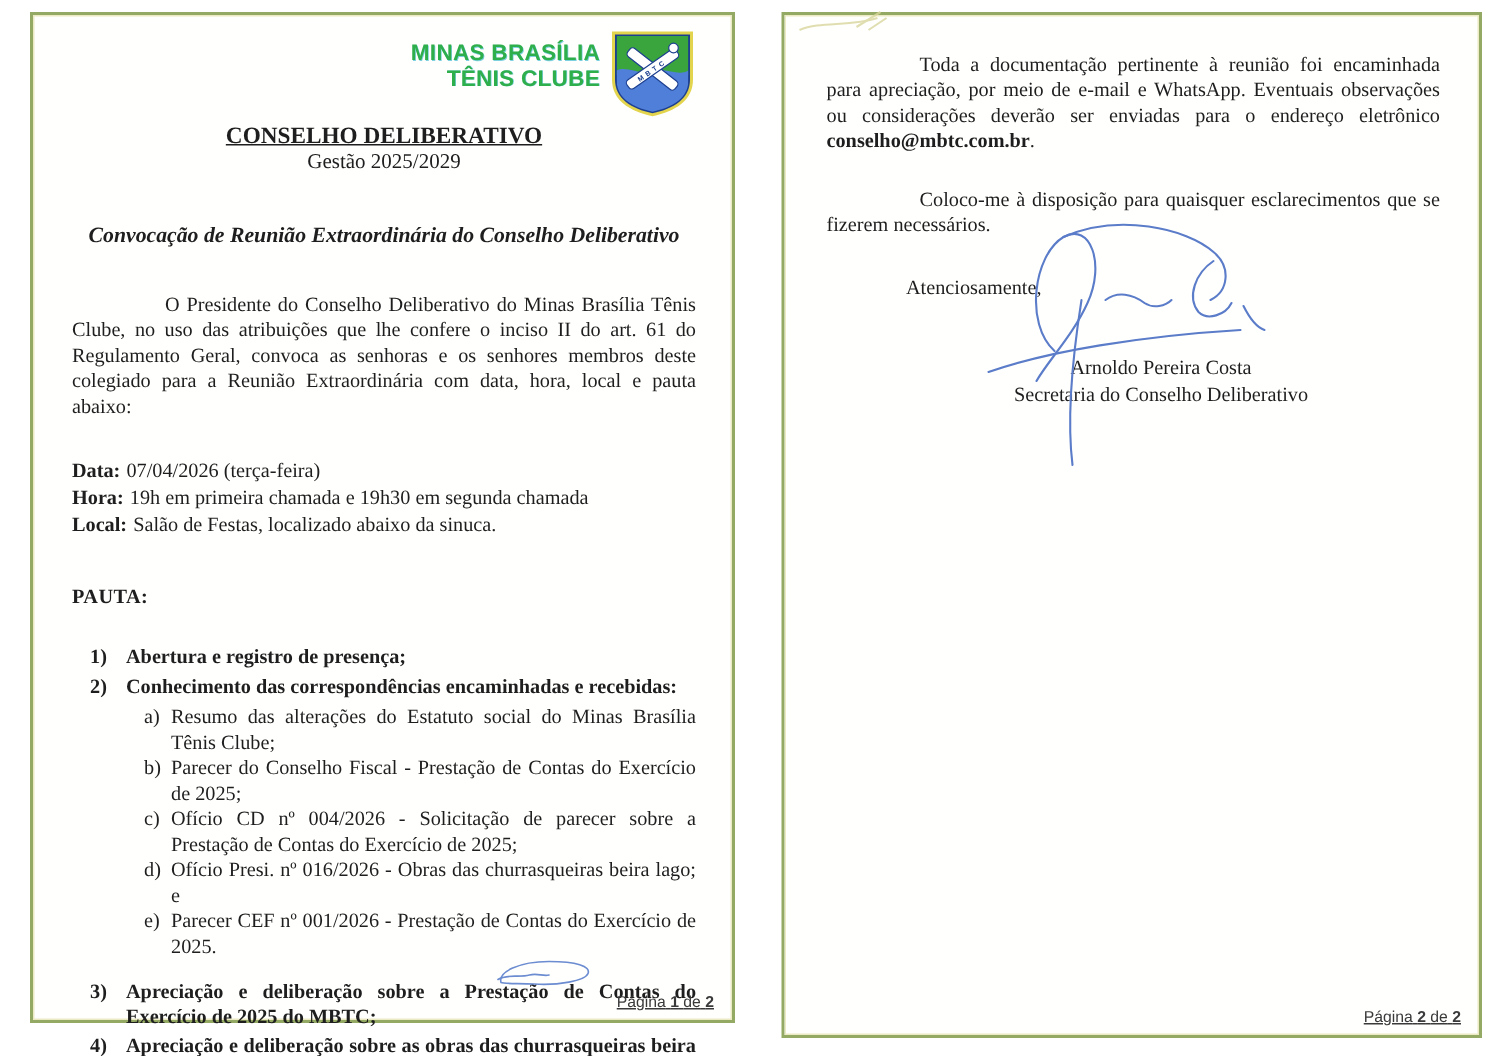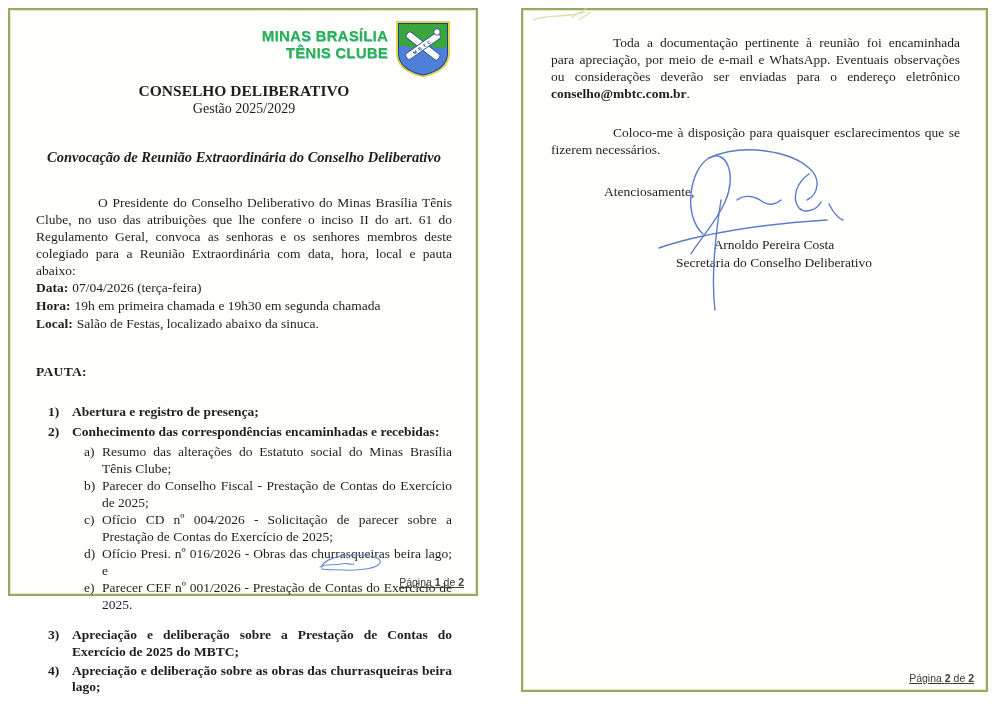--- a/index.html
+++ b/index.html
@@ -9,51 +9,51 @@
     font-family:"Liberation Serif","DejaVu Serif",serif;
     color:#1e1e1e;
     overflow:hidden;
   }
   .page{
     position:absolute;top:8px;background:#fffffe;
     border:2px solid #94a963;
     box-shadow:inset 0 0 0 1px #eceac2;
     box-sizing:border-box;
   }
-  #page-1{left:8px;width:470px;height:588px;}
+  #page-1{left:20px;width:470px;height:674px;}
   #page-2{left:521px;width:467px;height:684px;}
   .inner{position:relative;height:100%;box-sizing:border-box;}
   #page-1 .inner{padding:10px 24px 0 26px;}
   #page-2 .inner{padding:24px 26px 16px 28px;}
 
   
   .letterhead{position:relative;height:60px;}
   .brand-text{
     position:absolute;right:64px;top:8px;text-align:right;
     font-family:"Liberation Sans","DejaVu Sans",sans-serif;
     font-weight:bold;font-size:15px;line-height:1.12;
     color:#2fae4c;letter-spacing:.2px;
     text-shadow:0.5px 0.5px 0 #7dd0e0;
   }
   .logo{position:absolute;right:0px;top:0px;}
-  .org-title{text-align:center;font-weight:bold;font-size:15.5px;margin-top:2px;}
+  .org-title{text-align:center;font-weight:bold;font-size:15.5px;margin-top:2px;text-decoration:underline;}
   .org-term{text-align:center;font-size:14px;margin-top:1px;}
 
   .doc-title{
     text-align:center;font-weight:bold;font-size:14.5px;
     margin-top:32px;
     font-style:italic;
   }
   .para{
     font-size:13.5px;line-height:1.26;text-align:justify;
     text-indent:62px;margin:0;
   }
   .intro{margin-top:28px;}
 
-  .details{font-size:13.5px;line-height:1.32;}
+  .details{margin-top:26px;font-size:13.5px;line-height:1.32;}
   .detail-line b{margin-right:4px;}
 
   .pauta{font-weight:bold;font-size:13.5px;margin-top:32px;letter-spacing:.3px;}
 
   .agenda{margin-top:24px;font-size:13.5px;line-height:1.22;}
   .agenda-item{display:flex;font-weight:bold;margin:0 0 3px 12px;}
   .agenda-item .num{flex:none;width:24px;}
   .agenda-item .txt{flex:1;text-align:justify;}
   .sub-list{margin:4px 0 14px 0;font-weight:normal;}
   .sub-item{display:flex;margin:0 0 1px 48px;}

